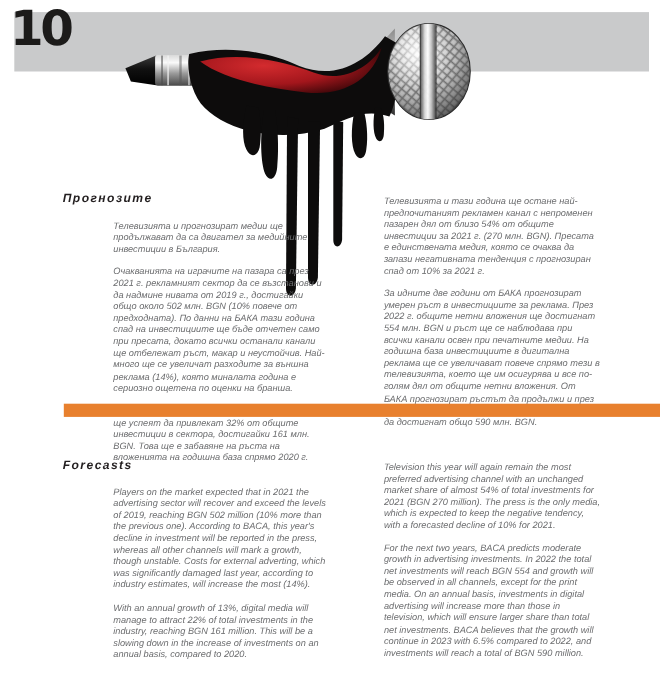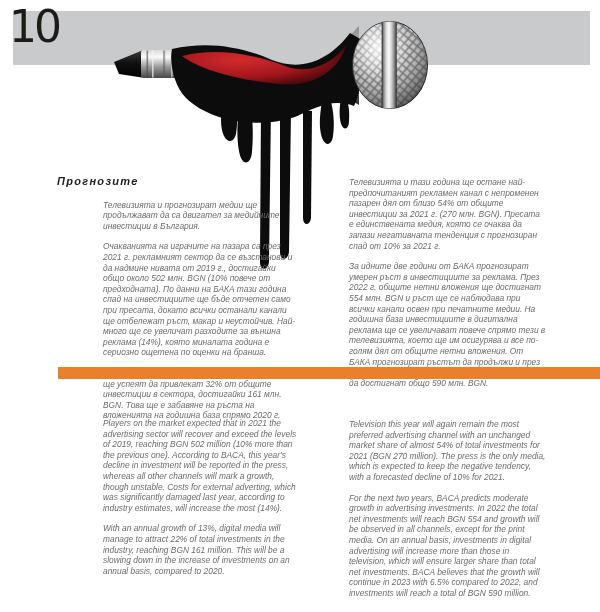--- a/index.html
+++ b/index.html
@@ -3,21 +3,21 @@
 <meta charset="utf-8">
 <style>
   html,body{margin:0;padding:0;background:#ffffff;}
   .page{
     position:relative;width:600px;height:612px;overflow:hidden;
     background:#ffffff;font-family:"Liberation Sans",sans-serif;
   }
   .graybar{position:absolute;left:13px;top:11px;width:577px;height:54px;background:#C9CACB;}
   .pagenum{
     position:absolute;left:9px;top:1px;
-    font-size:44px;font-weight:400;letter-spacing:-3px;color:#1c1b1a;
+    font-size:44px;font-weight:700;letter-spacing:-3px;color:#1c1b1a;
     font-family:"DejaVu Sans","Liberation Sans",sans-serif;
   }
   .mic-svg{position:absolute;left:0;top:0;width:600px;height:320px;}
   .col{position:absolute;width:241px;color:#6b6c6e;font-size:8.4px;line-height:10.6px;text-align:left;font-style:italic;}
   .col p{margin:0 0 10px 0;padding-left:46px;}
   .bg-left{left:57px;top:176px;}
   .bg-right{left:303px;top:177px;width:243px;}
   .en-left{left:57px;top:418px;}
   .en-right{left:303px;top:419px;width:243px;}
   .sec-heading{
@@ -144,20 +144,21 @@
   </div>
 
   <div class="col bg-right">
     <p>Телевизията и тази година ще остане най-предпочитаният рекламен канал с непроменен пазарен дял от близо 54% от общите инвестиции за 2021 г. (270 млн. BGN). Пресата е единствената медия, която се очаква да запази негативната тенденция с прогнозиран спад от 10% за 2021 г.</p>
     <p>За идните две години от БАКА прогнозират умерен ръст в инвестициите за реклама. През 2022 г. общите нетни вложения ще достигнат 554 млн. BGN и ръст ще се наблюдава при всички канали освен при печатните медии. На годишна база инвестициите в дигитална реклама ще се увеличават повече спрямо тези в телевизията, което ще им осигурява и все по-голям дял от общите нетни вложения. От БАКА прогнозират ръстът да продължи и през 2023 г. с 6,5% спрямо 2022 г., а инвестициите да достигнат общо 590 млн. BGN.</p>
   </div>
 
   <div class="orangebar"></div>
 
   <div class="col en-left">
+    <h2 class="sec-heading">Forecasts</h2>
     <p>Players on the market expected that in 2021 the advertising sector will recover and exceed the levels of 2019, reaching BGN 502 million (10% more than the previous one). According to BACA, this year's decline in investment will be reported in the press, whereas all other channels will mark a growth, though unstable. Costs for external adverting, which was significantly damaged last year, according to industry estimates, will increase the most (14%).</p>
     <p>With an annual growth of 13%, digital media will manage to attract 22% of total investments in the industry, reaching BGN 161 million. This will be a slowing down in the increase of investments on an annual basis, compared to 2020.</p>
   </div>
 
   <div class="col en-right">
     <p>Television this year will again remain the most preferred advertising channel with an unchanged market share of almost 54% of total investments for 2021 (BGN 270 million). The press is the only media, which is expected to keep the negative tendency, with a forecasted decline of 10% for 2021.</p>
     <p>For the next two years, BACA predicts moderate growth in advertising investments. In 2022 the total net investments will reach BGN 554 and growth will be observed in all channels, except for the print media. On an annual basis, investments in digital advertising will increase more than those in television, which will ensure larger share than total net investments. BACA believes that the growth will continue in 2023 with 6.5% compared to 2022, and investments will reach a total of BGN 590 million.</p>
   </div>
 
 </div>

